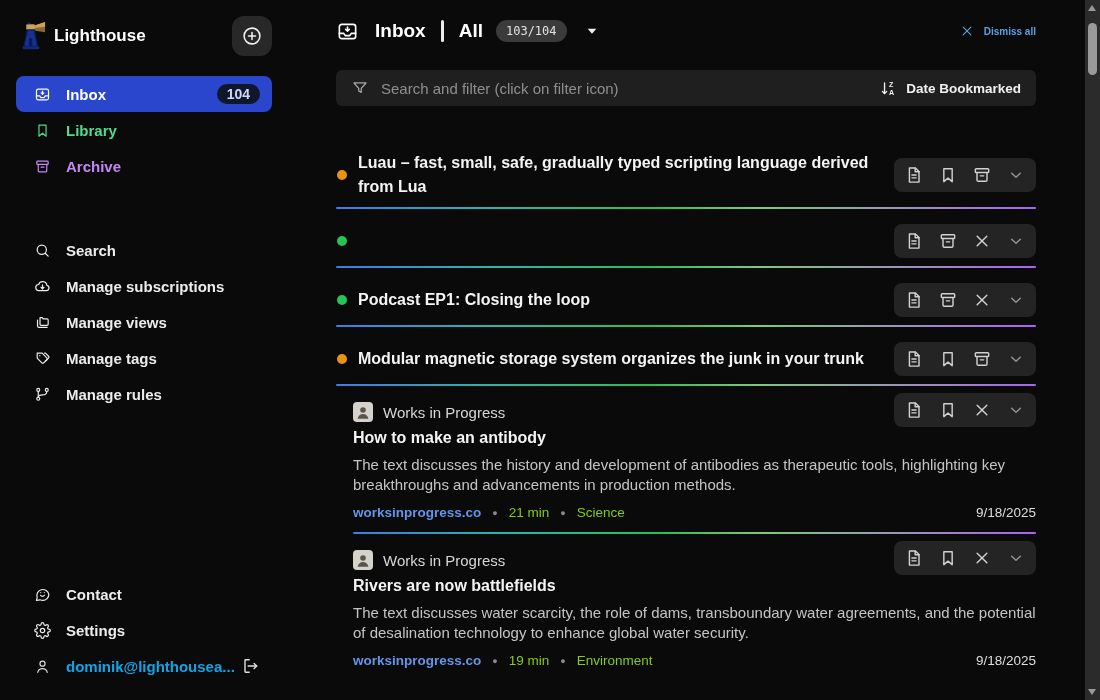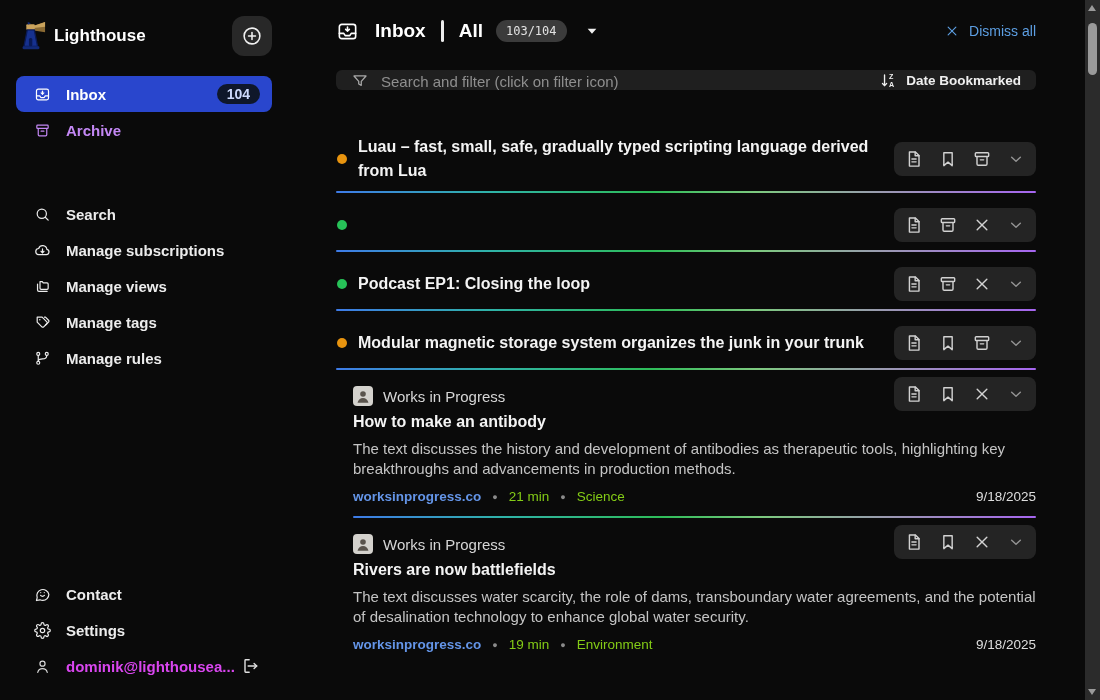--- a/index.html
+++ b/index.html
@@ -34,41 +34,41 @@
   .nav-item .ic { width:17px; height:17px; margin-right:15px; flex:0 0 17px; }
   .nav-item.active { background:#2946cd; color:#fff; }
   .nav-badge {
     margin-left:auto; background:#0f172a; color:#cdd9fb;
     font-size:14px; font-weight:600; padding:2px 10px; border-radius:11px;
   }
   .nav-tools { margin-top:48px; }
   .side-bottom { margin-top:auto; }
   .account { display:flex; align-items:center; height:36px; padding:0 12px 0 18px; }
   .account .ic { width:17px; height:17px; margin-right:15px; flex:0 0 17px; color:#d9d9d9; }
-  .email { font-size:15px; font-weight:600; color:#d946ef; white-space:nowrap; overflow:hidden; }
+  .email { font-size:15px; font-weight:600; color:#0ea5e9; white-space:nowrap; overflow:hidden; }
   .logout-btn { margin-left:auto; width:20px; height:20px; background:none; border:none; color:#e0e0e0; cursor:pointer; padding:0; }
 
   
   .main { margin-left:64px; width:700px; position:relative; padding-top:12px; }
   .main-head { display:flex; align-items:center; height:38px; }
   .main-head .view-ic { width:23px; height:23px; color:#fff; margin-right:16px; }
   .h-title { font-size:19px; font-weight:700; color:#fff; }
   .h-pipe { width:3px; height:22px; border-radius:2px; background:#ececec; margin:0 15px; }
   .count-badge {
     margin-left:13px; background:#3b3b3b; color:#e2e2e2; border-radius:12px;
     font-family:"DejaVu Sans Mono", monospace; font-size:12px; padding:4px 10px;
   }
   .caret-btn { margin-left:17px; background:none; border:none; color:#f0f0f0; width:16px; height:16px; padding:0; cursor:pointer; }
   .dismiss-all { margin-left:auto; display:flex; align-items:center; gap:9px; background:none; border:none; cursor:pointer; }
   .dismiss-all .ic { width:16px; height:16px; }
-  .dismiss-label { font-size:14px; font-weight:400; }
+  .dismiss-label { font-size:10px; font-weight:700; }
 
   .toolbar {
-    margin-top:20px; height:20px; background:#1f1f1f; border-radius:6px;
-    display:flex; align-items:flex-end; padding:0 15px;
+    margin-top:20px; height:36px; background:#1f1f1f; border-radius:6px;
+    display:flex; align-items:center; padding:0 15px;
   }
   .filter-btn { width:18px; height:18px; color:#a8a8a8; background:none; border:none; padding:0; margin-right:12px; cursor:pointer; }
   .search-input {
     flex:1; background:transparent; border:none; outline:none; color:#e8e8e8; font-size:15px;
     font-family:"Liberation Sans", sans-serif;
   }
   .search-input::placeholder { color:#8f8f8f; }
   .sort-ctl { display:flex; align-items:center; gap:8px; background:none; border:none; color:#f0f0f0; cursor:pointer; }
   .sort-ctl .ic { width:19px; height:19px; }
   .sort-label { font-size:13.5px; font-weight:700; color:#f0f0f0; }
@@ -152,20 +152,29 @@
     <span class="ic">
             <svg viewBox="0 0 24 24" fill="none" stroke="currentColor" stroke-width="1.7" stroke-linecap="round" stroke-linejoin="round">
               <rect x="3.5" y="4.5" width="17" height="15" rx="2.5"></rect>
               <path d="M3.5 14h4.6l1.5 2.3h4.8l1.5-2.3h4.6"></path>
               <path d="M12 7.3v4.2"></path>
               <path d="M10.1 9.7 12 11.5l1.9-1.8"></path>
             </svg>
           </span>
     <span>Inbox</span>
     <span class="nav-badge">104</span>
+  </div>
+        <div class="nav-item" style="color: rgb(83, 218, 142);">
+    <span class="ic">
+            <svg viewBox="0 0 24 24" fill="none" stroke="currentColor" stroke-width="1.7" stroke-linecap="round" stroke-linejoin="round">
+              <path d="M7 4.5h10V20l-5-4.2L7 20z"></path>
+            </svg>
+          </span>
+    <span>Library</span>
+
   </div>
         <div class="nav-item" style="color: rgb(196, 136, 245);">
     <span class="ic">
             <svg viewBox="0 0 24 24" fill="none" stroke="currentColor" stroke-width="1.7" stroke-linecap="round" stroke-linejoin="round">
               <rect x="4" y="4.5" width="16" height="4.5" rx="1"></rect>
               <path d="M6 9.5V18a1.5 1.5 0 0 0 1.5 1.5h9A1.5 1.5 0 0 0 18 18V9.5"></path>
               <path d="M10 13h4"></path>
             </svg>
           </span>
     <span>Archive</span>

